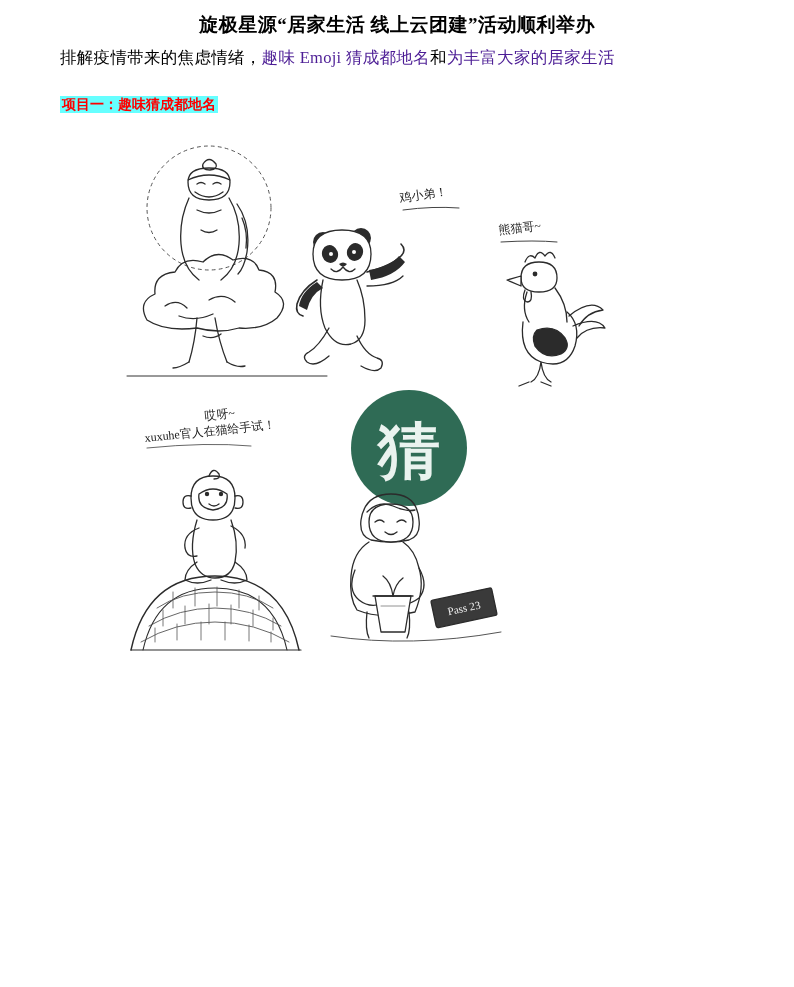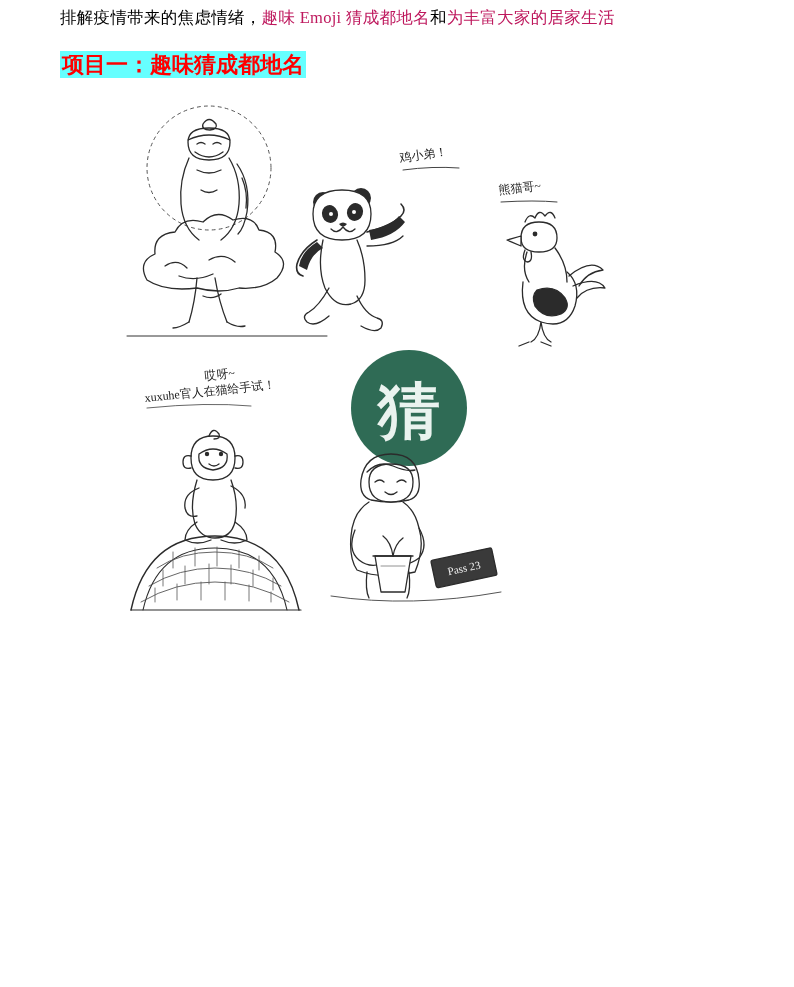--- a/index.html
+++ b/index.html
@@ -42,25 +42,25 @@
     width: 36px;
   }
   .para-two {
     font-size: 16.5px;
     line-height: 36px;
     text-align: justify;
     margin: 0;
     letter-spacing: 0.3px;
   }
   .red {
-    color: #be185d;
+    color: #4c1d95;
   }
   .section-heading {
     margin: 14px 0 0 0;
-    font-size: 22px;
+    font-size: 14px;
     font-weight: bold;
     line-height: 30px;
   }
   .section-heading .hl {
     background: #66ffff;
     color: #ff0000;
     padding: 1px 2px;
   }
   .figure-area {
     position: relative;
@@ -75,20 +75,21 @@
     font-family: "Liberation Serif", serif;
     font-size: 12px;
     fill: #222;
   }
 </style>
 </head>
 <body>
 
 <div class="page">
 
+  <h1 class="doc-title">旋极星源“居家生活 线上云团建”活动顺利举办</h1>
 
 
   <p class="para-two"><span>排解疫情带来的焦虑情绪，</span><span class="red">趣味 Emoji 猜成都地名</span><span>和</span><span class="red">为丰富大家的居家生活</span></p>
 
   <p class="section-heading"><span class="hl">项目一：趣味猜成都地名</span></p>
 
   <div class="figure-area">
     <svg class="fig-svg" width="560" height="540" viewBox="0 0 560 540" xmlns="http://www.w3.org/2000/svg">
       <g fill="none" stroke="#2b2b2b" stroke-width="1.3" stroke-linecap="round" stroke-linejoin="round">
 

